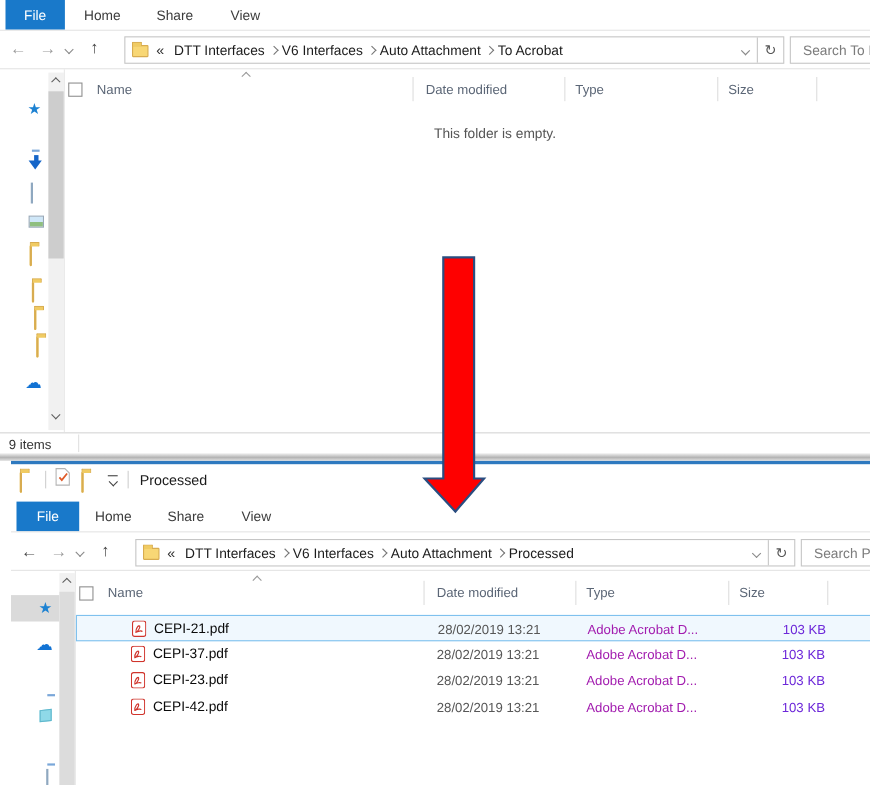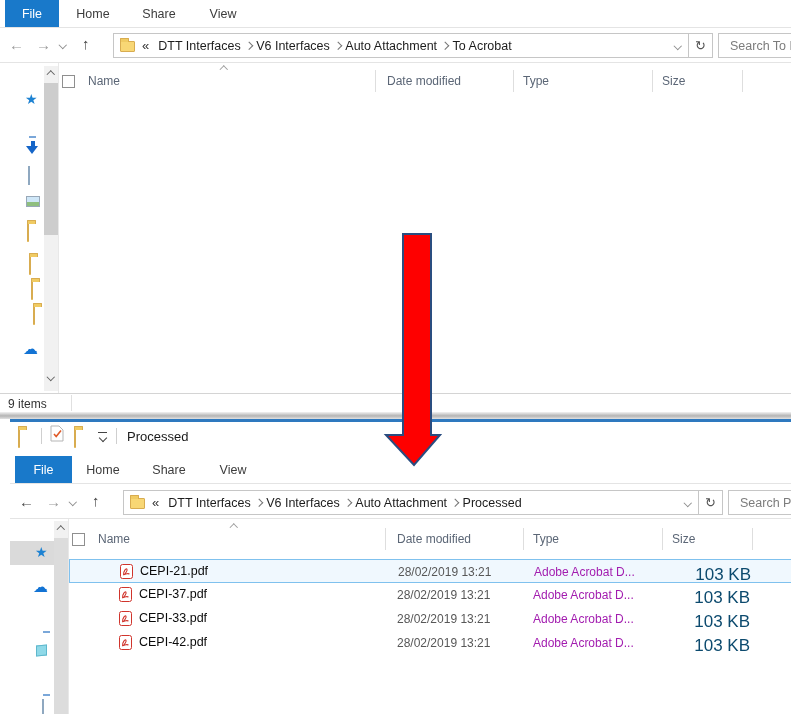--- a/index.html
+++ b/index.html
@@ -31,21 +31,21 @@
   .chev.sm{width:4.5px;height:4.5px;}
   .chev.gray{border-color:#8a8a8a;}
   
   .colhdr{position:absolute;font-size:12px;color:#5b6676;white-space:nowrap;}
   
   .frow{position:absolute;left:59px;width:768px;height:24px;box-sizing:border-box;}
   .frow.selected{border:1px solid #7fc1ee;background:#f0f8fe;}
   .fname{position:absolute;left:70px;top:4px;font-size:12.5px;color:#0a0a0a;white-space:nowrap;}
   .fdate{position:absolute;left:328px;top:5px;font-size:12px;color:#575757;white-space:nowrap;}
   .ftype{position:absolute;left:464px;top:5px;font-size:12px;color:#a21caf;white-space:nowrap;}
-  .fsize{position:absolute;left:581px;top:5px;width:100px;text-align:right;font-size:17px;color:#0c4a6e;}
+  .fsize{position:absolute;left:581px;top:5px;width:100px;text-align:right;font-size:12px;color:#6d28d9;}
   .pdfic{position:absolute;left:50px;top:4px;}
   
   .cb{position:absolute;width:13px;height:13px;border:1px solid #8f8f8f;background:#fff;box-sizing:border-box;}
   
   .fol{position:relative;width:17px;height:12px;background:#f8d775;border:1px solid #d8ac50;border-radius:1px;box-sizing:border-box;}
   .fol::before{content:"";position:absolute;left:-1px;top:-4px;width:7px;height:3px;background:#f0cb63;
                border:1px solid #d8ac50;border-bottom:none;border-radius:1px 1px 0 0;}
   .fol.small{width:15px;height:11px;}
   .mon{position:relative;width:15px;height:10px;background:#1273d4;border-radius:1px;}
   .mon::before{content:"";position:absolute;left:2px;top:2px;right:2px;bottom:2px;background:#5aa7e8;}
@@ -155,20 +155,21 @@
     <span class="abs chev u sm" style="left:221px;top:67px;border-color:#9a9a9a;"></span>
     <div class="vline" style="left:375px;top:70px;height:22px;"></div>
     <span class="colhdr" style="left:387px;top:74px;">Date modified</span>
     <div class="vline" style="left:513px;top:70px;height:22px;"></div>
     <span class="colhdr" style="left:523px;top:74px;">Type</span>
     <div class="vline" style="left:652px;top:70px;height:22px;"></div>
     <span class="colhdr" style="left:662px;top:74px;">Size</span>
     <div class="vline" style="left:742px;top:70px;height:22px;"></div>
 
     
+    <div class="emptymsg" style="left:330px;top:114px;width:240px;text-align:center;">This folder is empty.</div>
 
     
     <div class="abs" style="left:0;top:393px;width:791px;height:19px;border-top:1px solid #d4d4d4;background:#fff;"></div>
     <span class="statustext" style="left:8px;top:397px;">9 items</span>
     <div class="vline" style="left:71px;top:395px;height:16px;background:#e0e0e0;"></div>
 
     
     <div class="shadowband" style="top:412px;"></div>
   </div>
 
@@ -275,21 +276,21 @@
       <span class="fname">CEPI-37.pdf</span>
       <span class="fdate">28/02/2019 13:21</span>
       <span class="ftype">Adobe Acrobat D...</span>
       <span class="fsize">103 KB</span>
     </div>
     <div class="frow" style="top:188px;">
       <span class="pdfic"><svg width="13" height="15" viewBox="0 0 13 15">
             <rect x="0.5" y="0.5" width="12" height="14" rx="2" fill="#fff" stroke="#d0342c"></rect>
             <path d="M3.6 10.8 C3.2 7.2 6.2 3.8 7 5.2 C7.8 6.6 4.6 10.8 3.6 10.8 Z M3.6 10.8 C5.2 9.8 8.8 9 9.4 10.2" fill="none" stroke="#d0342c" stroke-width="1.1"></path>
           </svg></span>
-      <span class="fname">CEPI-33.pdf</span>
+      <span class="fname">CEPI-23.pdf</span>
       <span class="fdate">28/02/2019 13:21</span>
       <span class="ftype">Adobe Acrobat D...</span>
       <span class="fsize">103 KB</span>
     </div>
     <div class="frow" style="top:212px;">
       <span class="pdfic"><svg width="13" height="15" viewBox="0 0 13 15">
             <rect x="0.5" y="0.5" width="12" height="14" rx="2" fill="#fff" stroke="#d0342c"></rect>
             <path d="M3.6 10.8 C3.2 7.2 6.2 3.8 7 5.2 C7.8 6.6 4.6 10.8 3.6 10.8 Z M3.6 10.8 C5.2 9.8 8.8 9 9.4 10.2" fill="none" stroke="#d0342c" stroke-width="1.1"></path>
           </svg></span>
       <span class="fname">CEPI-42.pdf</span>

